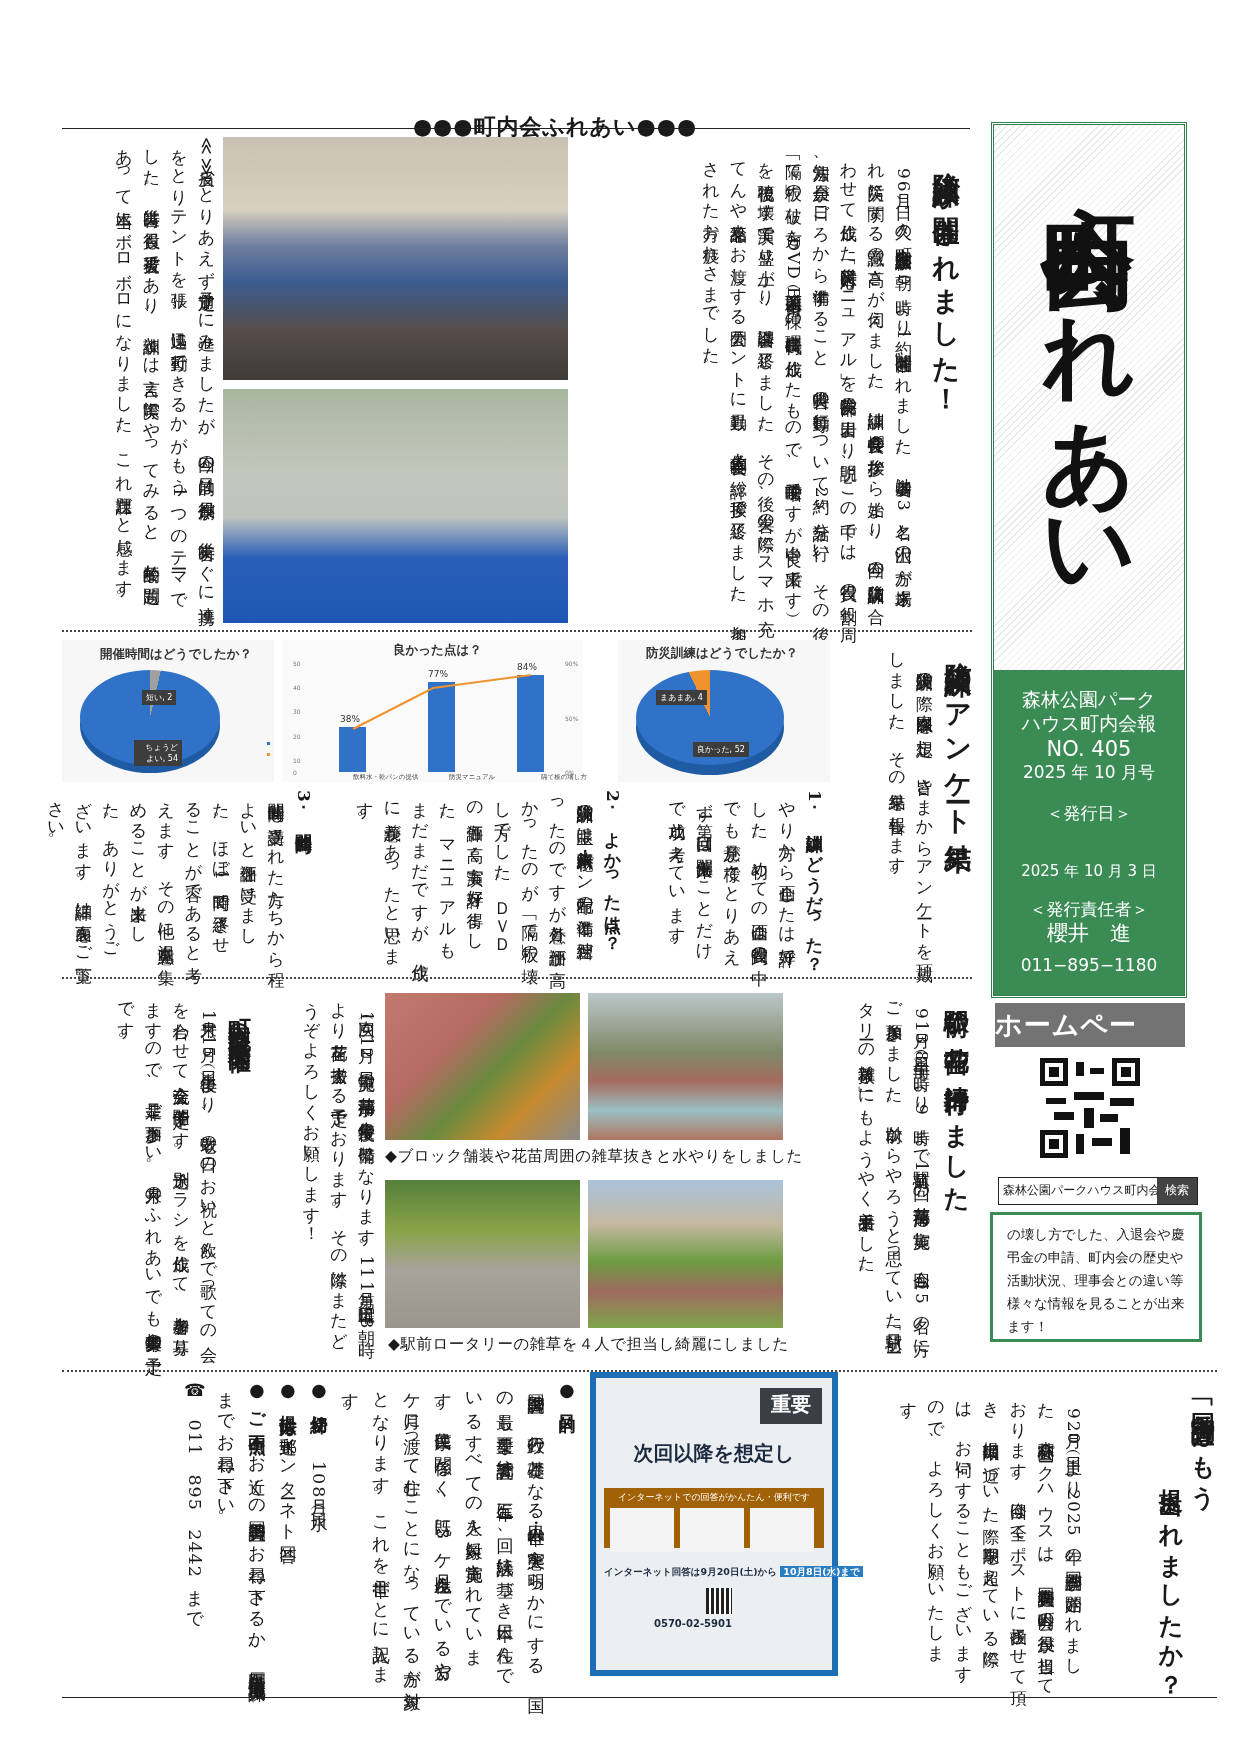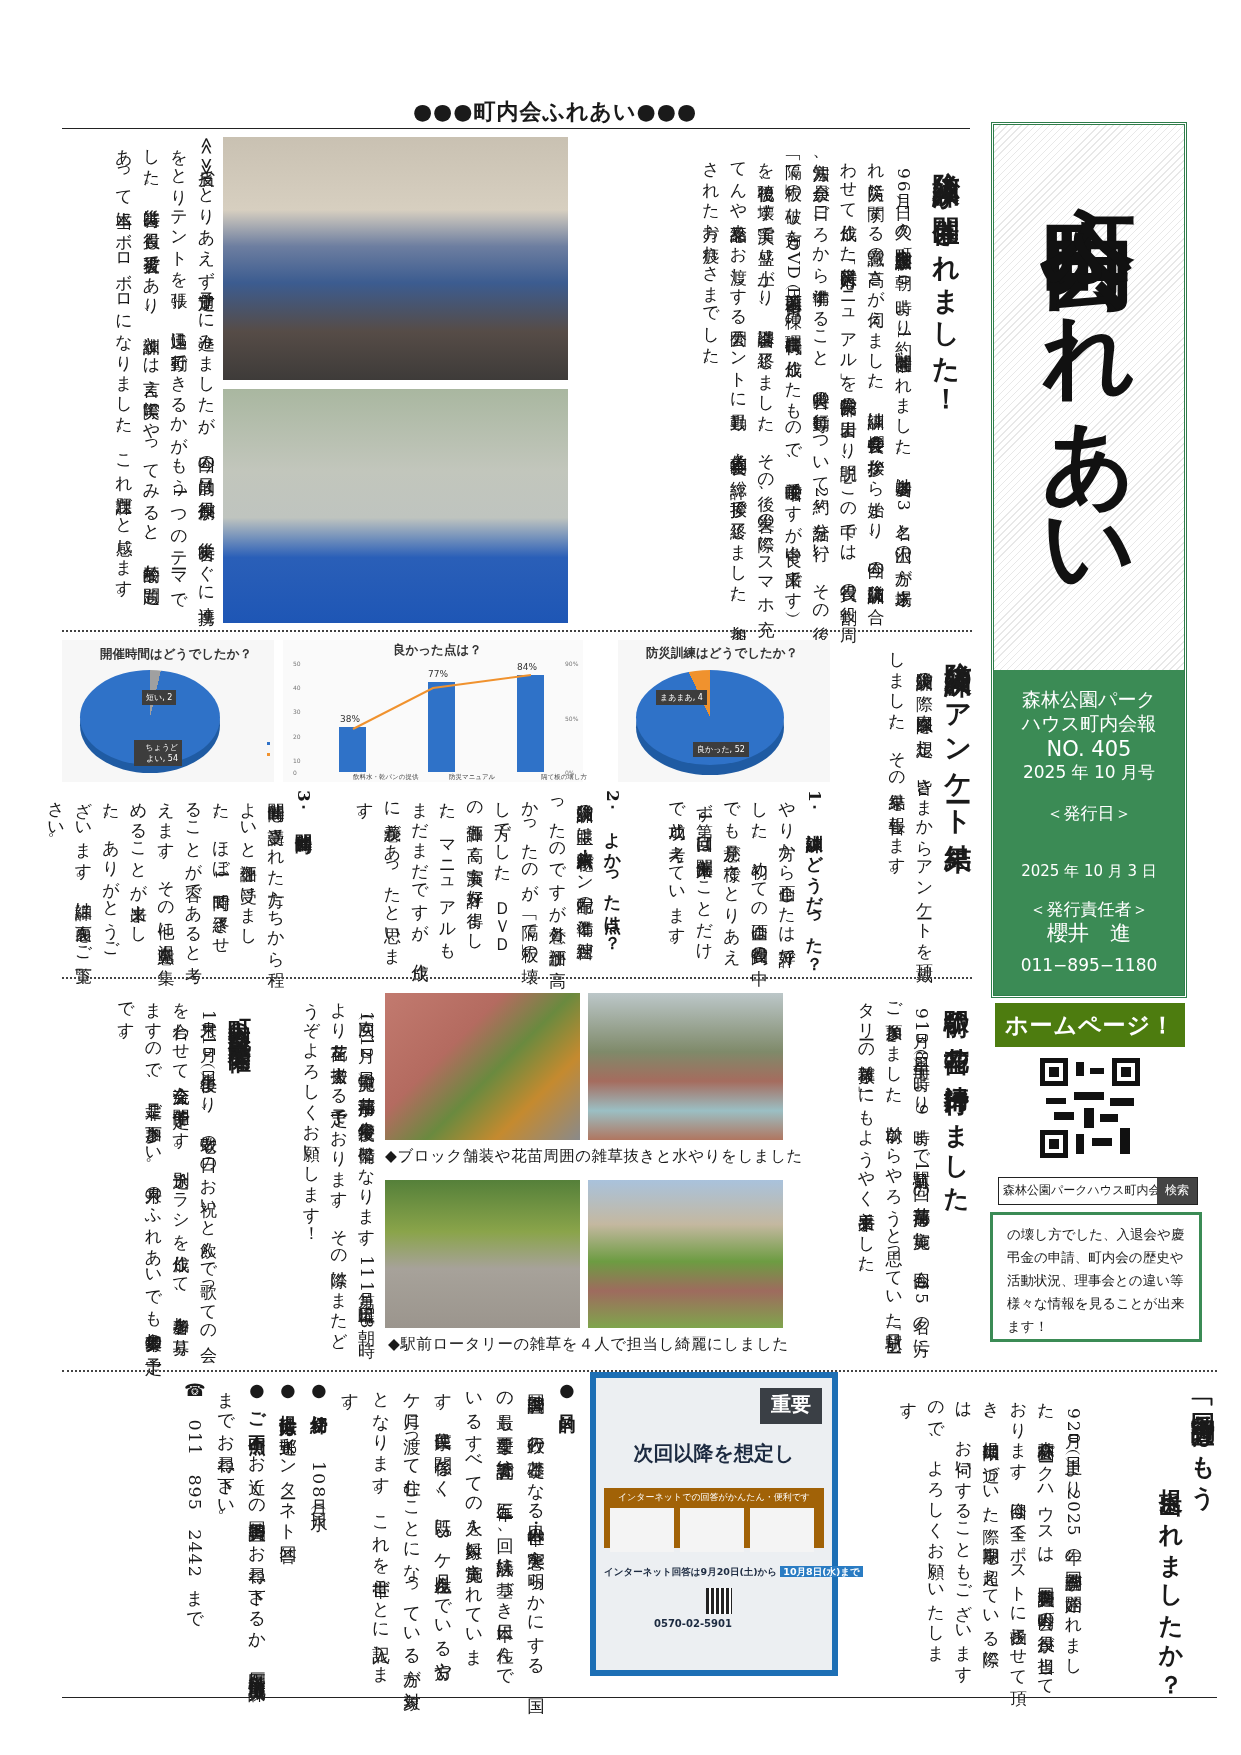--- a/index.html
+++ b/index.html
@@ -19,22 +19,22 @@
   
   .masthead { position: absolute; left: 991px; top: 122px; width: 196px; height: 876px; border: 3px double #2e7d4a; background: #fff; }
   .mast-title-area { position: absolute; left: 0; top: 0; width: 100%; height: 545px;
     background: repeating-linear-gradient(135deg, #ffffff 0 4px, #e8e8e8 4px 5px); }
   .mast-title { position: absolute; left: 50%; top: 20px; transform: translateX(-50%);
     font-family: "DejaVu Sans", sans-serif; font-weight: bold; font-size: 92px; line-height: 104px; color: #111; }
   .mast-info { position: absolute; left: 0; top: 545px; width: 100%; height: 325px; background: #3b8b55; color: #fff;
     font-family: "DejaVu Sans", sans-serif; text-align: center; }
   .mast-info div { line-height: 1.25; }
 
-  .hp-badge { position: absolute; left: 995px; top: 1003px; width: 190px; height: 44px; background: #4d7c0f; color: #fff;
-    font-family: "DejaVu Sans", sans-serif; font-weight: bold; font-size: 23px; text-align: center; line-height: 44px; letter-spacing: 1px; }
+  .hp-badge { position: absolute; left: 995px; top: 1003px; width: 190px; height: 44px; background: #737373; color: #fff;
+    font-family: "DejaVu Sans", sans-serif; font-weight: bold; font-size: 27px; line-height: 44px; letter-spacing: 1px; }
 
   .qr { position: absolute; left: 1040px; top: 1058px; width: 100px; height: 100px; background: #fff; }
   .qr .c { position: absolute; background: #111; }
 
   .searchbox { position: absolute; left: 998px; top: 1177px; width: 200px; height: 28px; border: 1.5px solid #222; display: flex;
     font-family: "DejaVu Sans", sans-serif; font-size: 12px; }
   .searchbox .q { flex: 1; line-height: 25px; padding-left: 4px; white-space: nowrap; overflow: hidden; }
   .searchbox .b { width: 40px; background: #444; color: #fff; text-align: center; line-height: 25px; }
 
   .info-box { position: absolute; left: 990px; top: 1212px; width: 212px; height: 130px; border: 3px solid #3b8b55;
@@ -70,21 +70,21 @@
   .flyer-band-t { position:absolute; left:0; right:0; top:3px; text-align:center; color:#fff; font-family:"DejaVu Sans",sans-serif; font-size:9px; }
   .flyer-card { position:absolute; top:20px; width:64px; height:44px; background:#f4f4f4; }
   .flyer-date { position:absolute; left:8px; right:8px; top:188px; font-family:"DejaVu Sans",sans-serif; font-weight:bold; font-size:9.5px; color:#1c2a40; white-space:nowrap; }
   .flyer-date span.hl { background:#2a7cc3; color:#fff; padding:0 3px; }
   .flyer-phone { position:absolute; left:58px; top:240px; font-family:"DejaVu Sans",sans-serif; font-weight:bold; font-size:10px; color:#1c2a40; }
   .flyer-qr { position:absolute; left:110px; top:210px; width:26px; height:26px; background: repeating-linear-gradient(90deg,#222 0 3px,#fff 3px 5px); }
 </style>
 </head>
 <body>
 
-<div class="abs section-banner" style="left:330px; top:97px; width:450px;">●●●町内会ふれあい●●●</div>
+<div class="abs section-banner" style="left:330px; top:112px; width:450px;">●●●町内会ふれあい●●●</div>
 <div class="solid-h" style="left:62px; top:128px; width:908px;"></div>
 
 <div class="abs vt head-text" style="left:928px; top:150px; height:470px; font-size:27px;">防災訓練が開催されました！</div>
 <div class="abs vt body-text" style="left:572px; top:150px; width:345px; height:465px;">　9月6日、久々の町内会防災訓練が朝10時より約1時間開催されました。参加者は73名と沢山の方が来場され防災に関する意識の高さが伺えました。訓練は櫻井会長の挨拶から始まり、今回の防災訓練に合わせて作成した「災害時対応マニュアル」を防災部長の岩田より説明、この中では、役員の役割、周知方法、会員が日ごろから準備すること、災害時の行動等について約25分話を行い、その後「隔て板」の破り方をDVD（以前西四番街B棟の理事長時代に作成したもので、手前味噌ですが中々良い出来です）を視聴後、壊す実演で盛り上がり、講習会は終了しました。その後、災害の際にスマホ充てんや支給品をお渡しする公園テントに異動し、佐々木副会長の総評、挨拶で終了しました。参加された方お疲れさまでした。</div>
 <div class="abs vt body-text" style="left:62px; top:137px; width:158px; height:478px;">≪反省≫とりあえず予定通りに進みましたが、今回の目的は役員側が、災害時すぐに連携をとりテントを張り、迅速に行動できるかがもう1つのテーマでした。災害時は役員も被災者であり、訓練とは言え実際にやってみると、年齢的な問題もあって本当にボロボロになりました。これ課題だと感じます。</div>
 
 <div class="photo ph-hall" style="left:223px; top:137px; width:345px; height:243px;"></div>
 <div class="photo ph-drill" style="left:223px; top:389px; width:345px; height:234px;"></div>
 
 <div class="dotted-h" style="left:62px; top:630px; width:910px;"></div>

